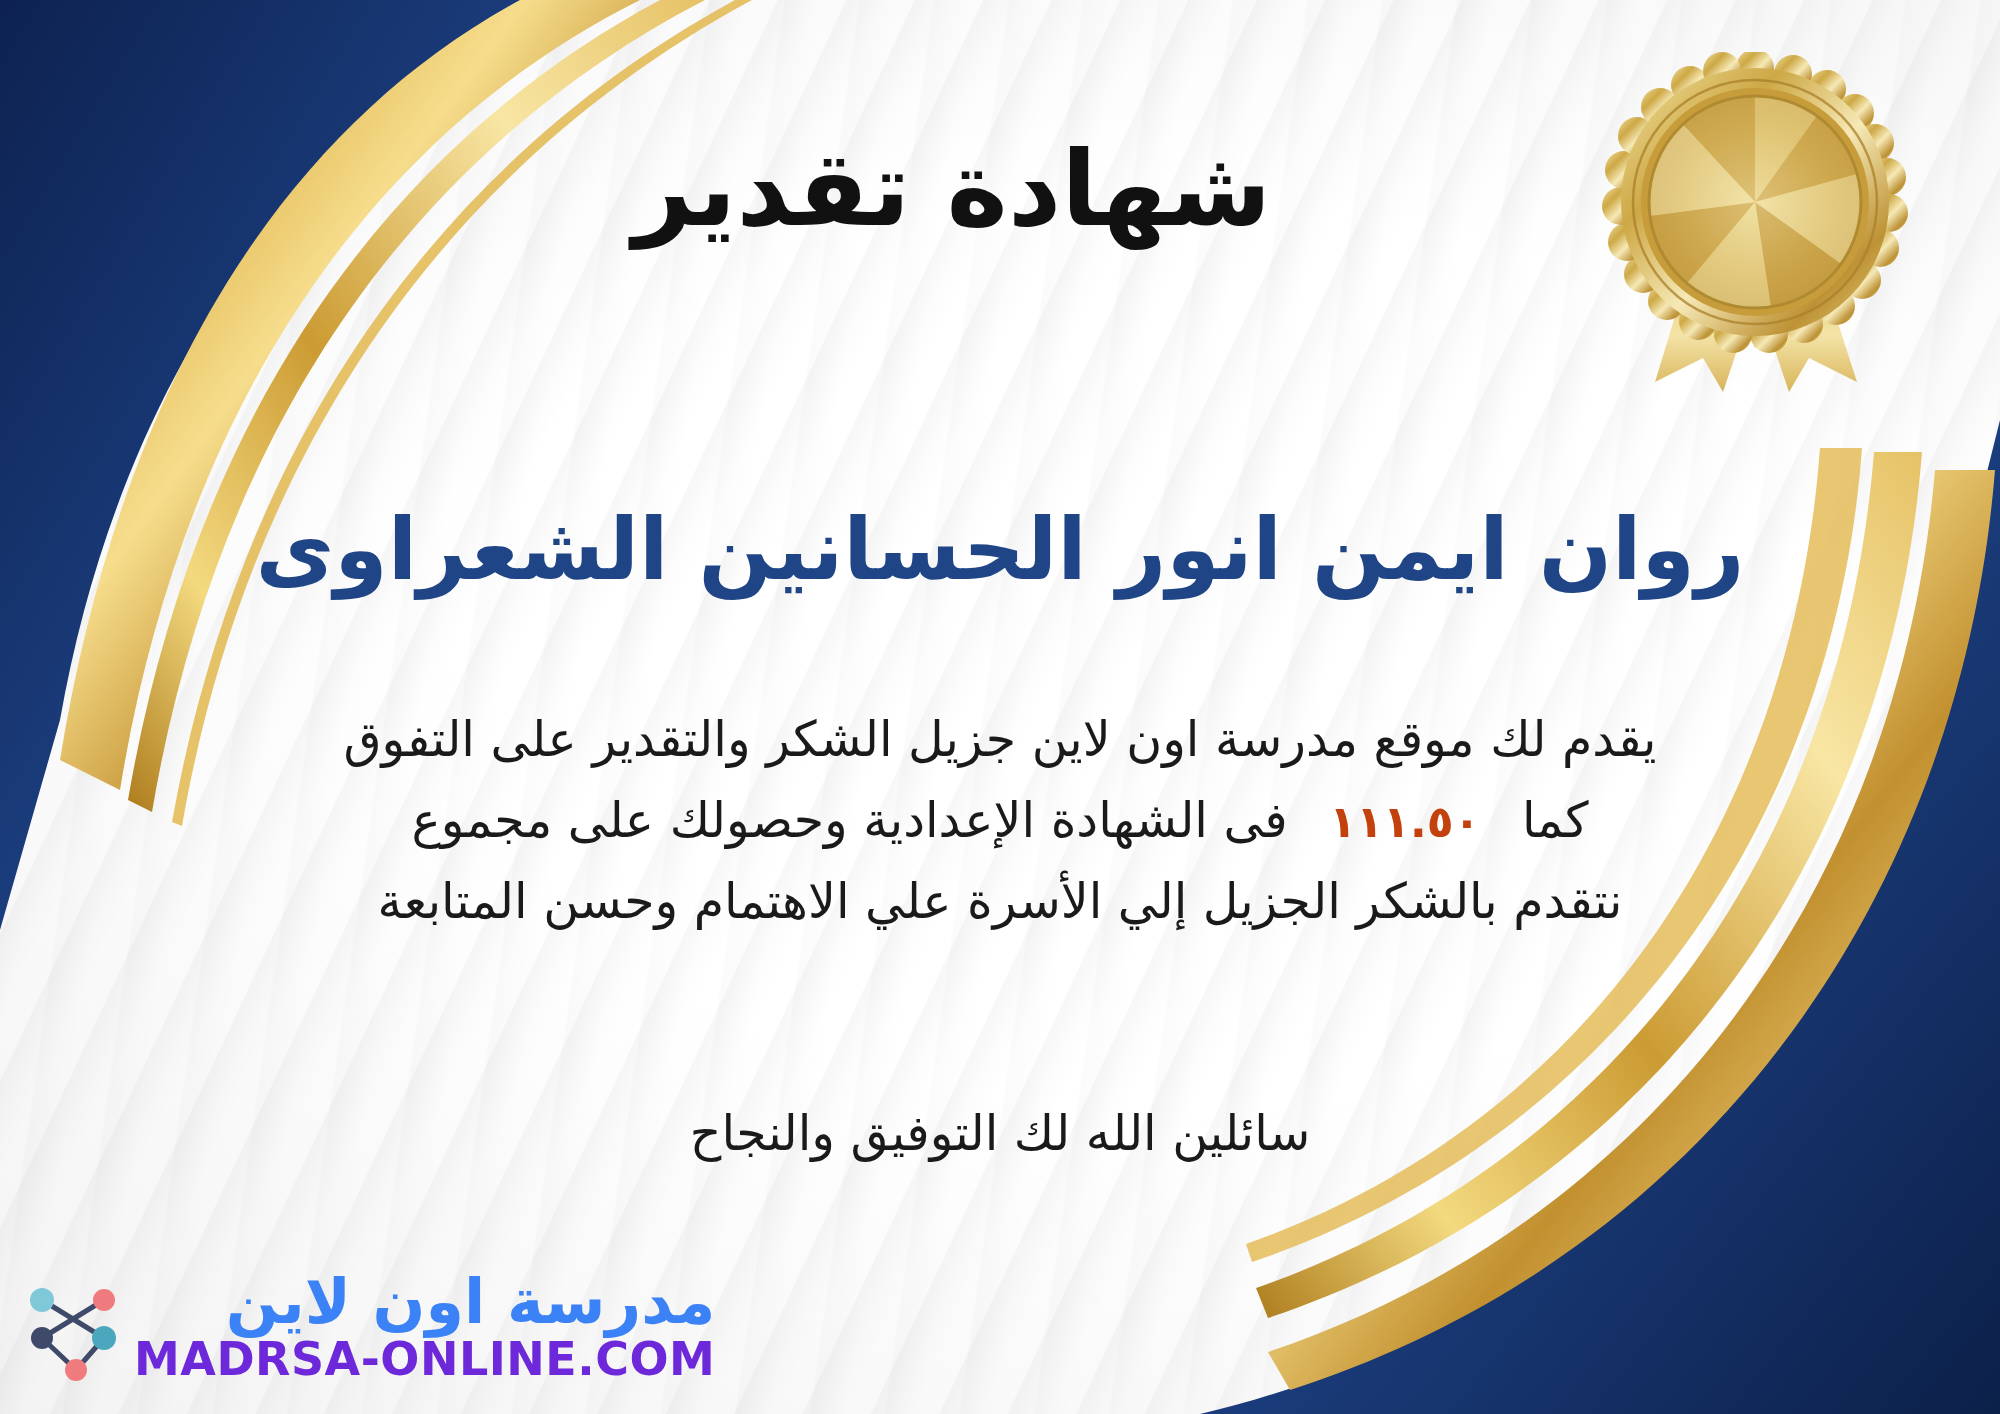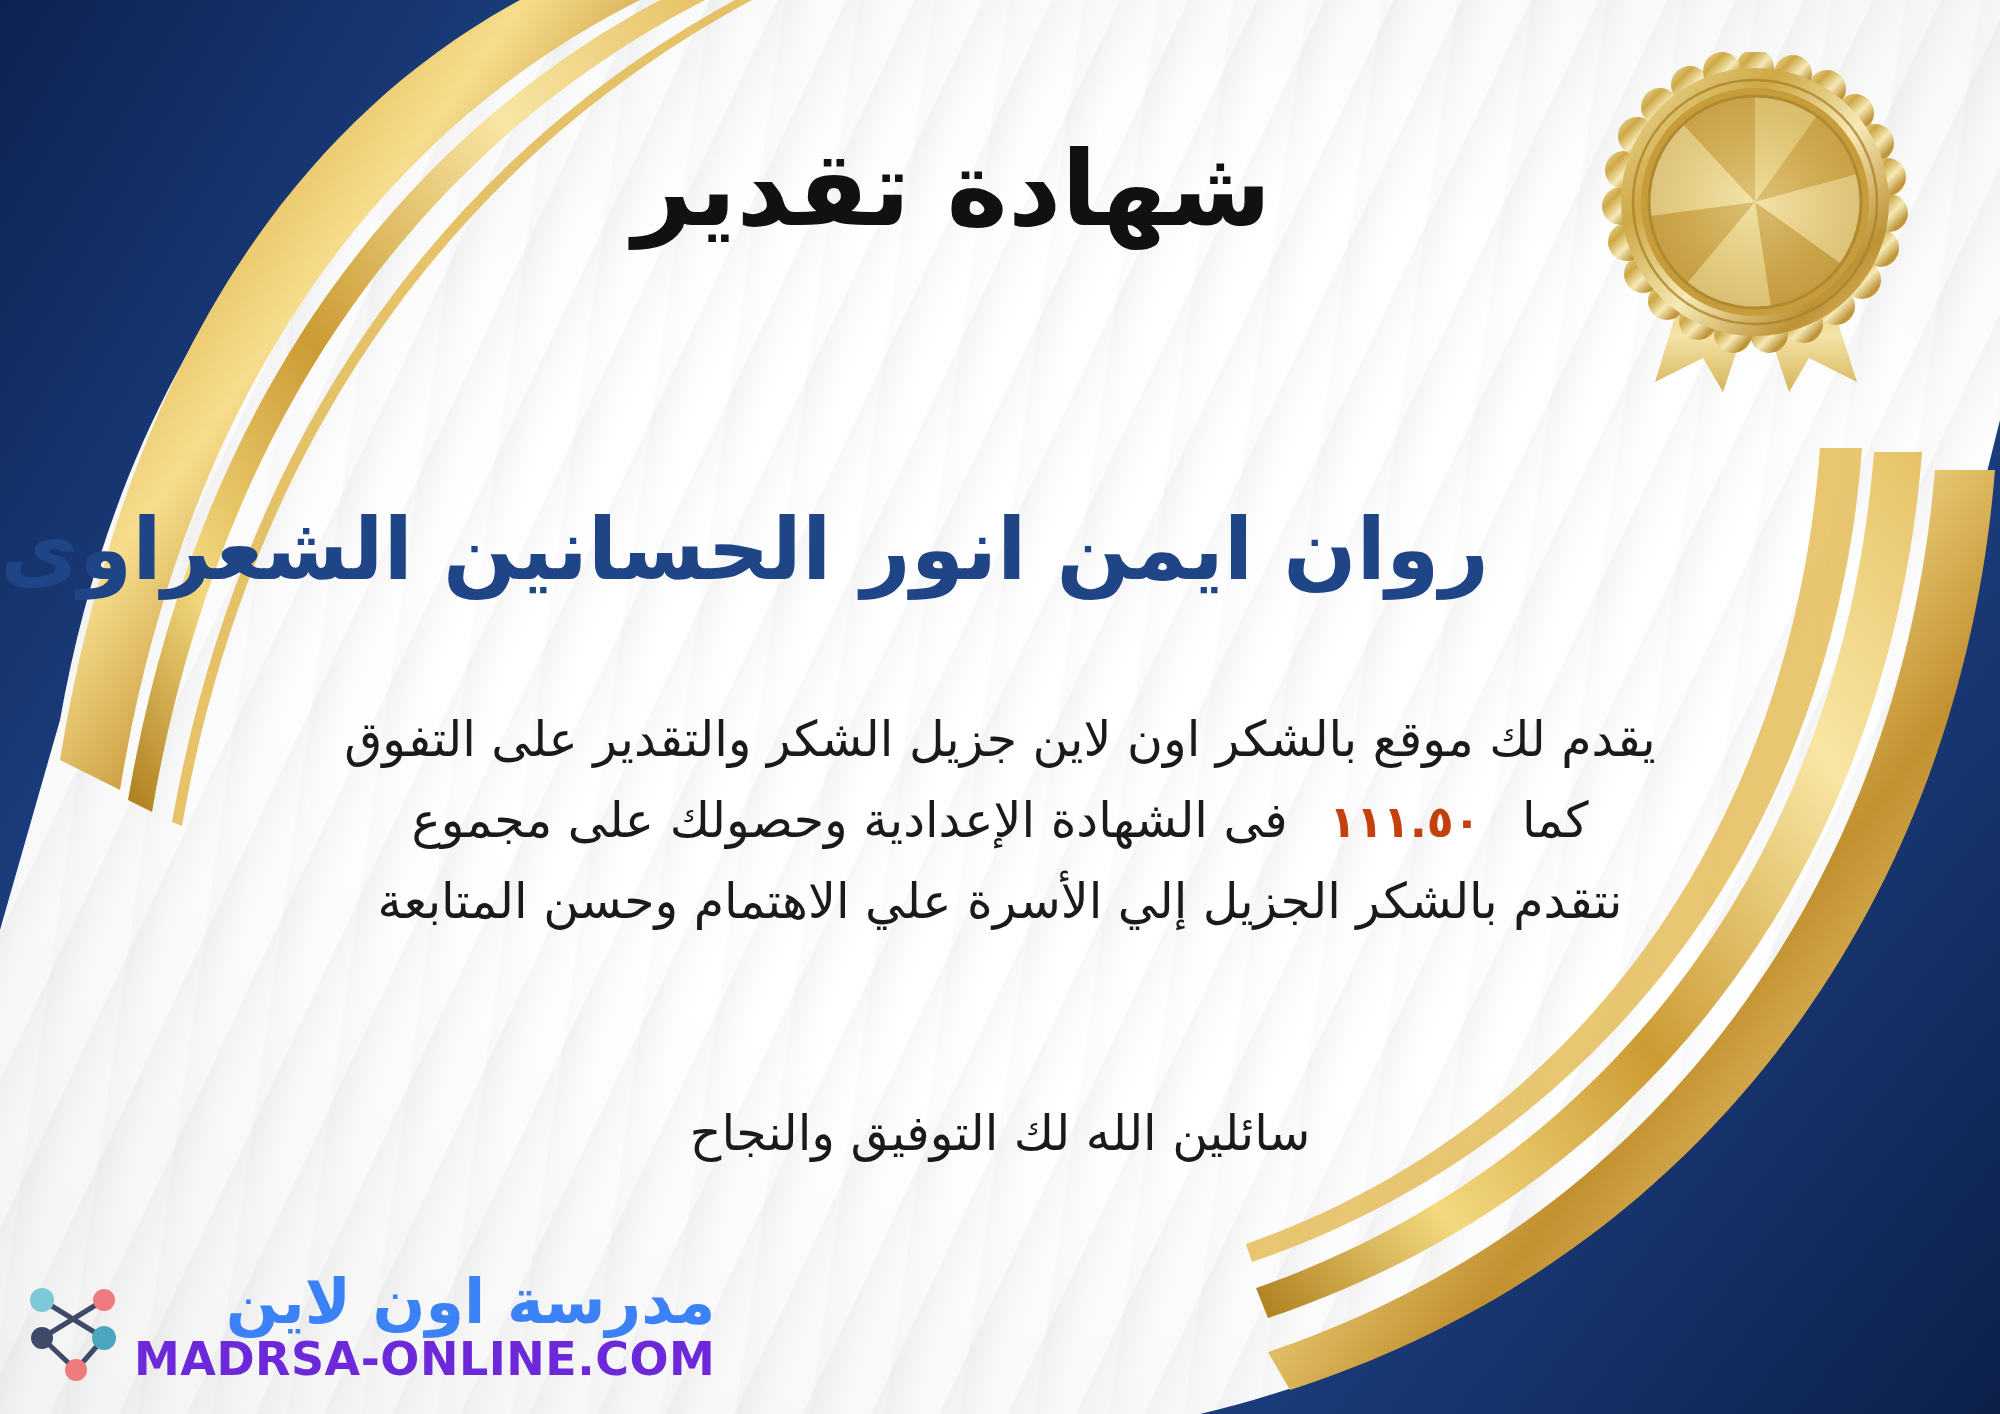--- a/index.html
+++ b/index.html
@@ -68,21 +68,21 @@
     letter-spacing: 1px;
     line-height: 1.1;
     padding-right: 120px;
     padding-left: 14px;
   }
 
   .student-name {
     position: absolute;
     top: 500px;
     left: 0; right: 0;
-    text-align: left;
+    text-align: center;
     font-size: 86px;
     font-weight: 700;
     color: #1f4586;
     line-height: 1.15;
   }
 
   .body-text {
     position: absolute;
     top: 700px;
     left: 40px;
@@ -281,21 +281,21 @@
         </g>
         <circle cx="0" cy="0" r="106" fill="none" stroke="#b08a31" stroke-width="3"></circle>
       </g>
     </svg>
 
     <div class="cert-title">شهادة تقدير</div>
 
     <div class="student-name">روان ايمن انور الحسانين الشعراوى</div>
 
     <div class="body-text">
-      <span class="body-line">يقدم لك موقع بالشكر اون لاين جزيل الشكر  والتقدير على التفوق</span>
+      <span class="body-line">يقدم لك موقع مدرسة اون لاين جزيل الشكر  والتقدير على التفوق</span>
       <span class="body-line">
         <span>كما</span>
         <span class="grade-value">١١١.٥٠</span>
         <span>فى الشهادة الإعدادية وحصولك على مجموع</span>
       </span>
       <span class="body-line">نتقدم  بالشكر الجزيل إلي الأسرة علي الاهتمام وحسن المتابعة</span>
     </div>
 
     <div class="closing-text">سائلين الله لك التوفيق  والنجاح</div>
 

